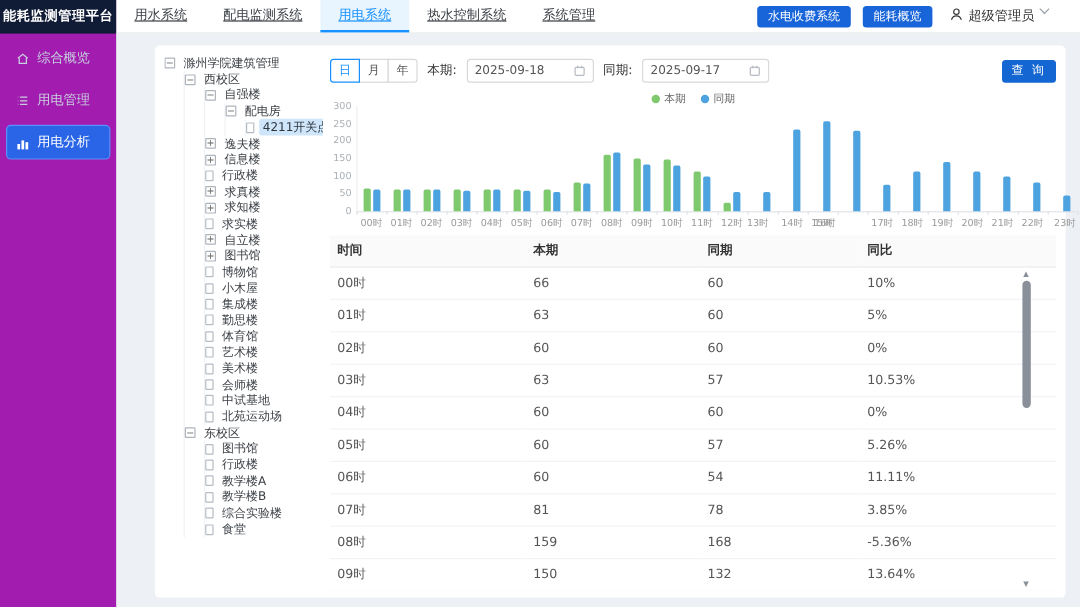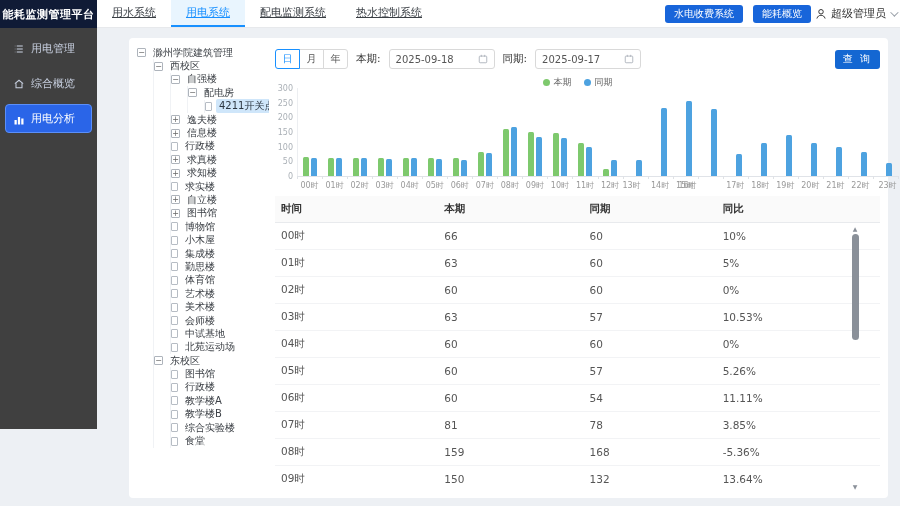--- a/index.html
+++ b/index.html
@@ -1,35 +1,35 @@
 <!DOCTYPE html>
 <html><head>
 <meta charset="utf-8">
 <style>
   * { margin:0; padding:0; box-sizing:border-box; }
   html,body { width:900px; height:506px; overflow:hidden; }
   body { font-family:"DejaVu Sans","Liberation Sans",sans-serif; background:#edf0f4; font-size:11px; color:#333; }
   .app { position:relative; width:900px; height:506px; display:flex; }
 
   
-  .sidebar { width:97px; height:429px; background:#404040; flex:none;font-family:Liberation Serif, serif; }
+  .sidebar { width:97px; height:506px; background:#a21caf; flex:none; }
   .logo { height:28px; line-height:28px; text-align:center; background:#101b36; color:#fff; font-weight:bold; font-size:11px; letter-spacing:.5px; white-space:nowrap; }
   .side-item { display:flex; align-items:center; gap:6px; margin:6px 5px; padding:6px 7px; border-radius:4px; color:#c7cfdf; font-size:11px; cursor:pointer; border:1px solid transparent; white-space:nowrap; }
   .side-item svg { width:12px; height:12px; flex:none; }
   .side-item.active { background:#2a65e8; border-color:#5b8ff9; color:#fff;align-items:flex-end; }
 
   
   .main { flex:1; display:flex; flex-direction:column; min-width:0; }
   .topbar { height:28px; background:#fff; border-bottom:1px solid #e7e9ec; display:flex; align-items:center; }
   .tabs { display:flex; height:100%; }
   .tab { padding:0 15px; line-height:26px; font-size:11px; color:#3a3f45; cursor:pointer; white-space:nowrap;text-decoration:underline; }
   .tab.active { color:#1890ff; background:#e9f5fe; border-bottom:2px solid #1890ff; }
-  .top-actions { margin-left:auto; display:flex; align-items:center; padding-right:4px; }
+  .top-actions { margin-left:auto; display:flex; align-items:center; gap:10px; padding-right:28px; }
   .top-btn { border:none; background:#1865da; color:#fff; font-size:10px; height:18px; padding:0 9px; border-radius:3px; cursor:pointer; font-family:inherit; white-space:nowrap; }
-  .user { display:flex; align-items:center; gap:4px; font-size:11px; color:#333; cursor:pointer; margin-left:4px; white-space:nowrap; }
+  .user { display:flex; gap:4px; font-size:11px; color:#333; cursor:pointer; margin-left:4px; white-space:nowrap; }
   .user svg { width:12px; height:12px; }
   .caret { width:6px; height:6px; border-right:1px solid #9aa0a8; border-bottom:1px solid #9aa0a8; transform:rotate(45deg) translateY(-2px); }
 
   .content { flex:1; background:#edf0f4; padding:10px 12px 8px 8px; }
   .card { background:#fff; border-radius:4px; height:460px; display:flex; padding:6px 8px;margin-left:24px; }
 
   
   .tree { width:132px; flex:none; overflow:hidden; padding-top:2px; font-size:10px; color:#3c4046; }
   .tree-row { display:flex; align-items:center; gap:4px; height:13.4px; cursor:pointer; white-space:nowrap; }
   .tree-children { margin-left:16px; border-left:1px solid #f0f2f5; }
@@ -76,62 +76,63 @@
   .tscroll .track { flex:1; width:7px; position:relative; }
   .tscroll .thumb { position:absolute; top:2px; left:0; width:7px; height:42%; background:#8a9099; border-radius:4px; }
 </style>
 </head>
 <body>
 
 <div class="app">
   <aside class="sidebar">
     <div class="logo">能耗监测管理平台</div>
     <nav id="side-menu">
+        <div class="side-item">
+          <span style="display: inline-flex;">
+            <svg viewBox="0 0 16 16" fill="none" stroke="currentColor" stroke-width="1.4">
+              <path d="M2.5 7.5 8 3l5.5 4.5"></path>
+              <path d="M4 7v6h8V7"></path>
+            </svg>
+          </span>
+          <span>综合概览</span>
+        </div>
         <div class="side-item">
           <span style="display: inline-flex;">
             <svg viewBox="0 0 16 16" stroke="currentColor" stroke-width="1.4">
               <line x1="5" y1="4" x2="13" y2="4"></line>
               <line x1="5" y1="8" x2="13" y2="8"></line>
               <line x1="5" y1="12" x2="13" y2="12"></line>
               <line x1="2.5" y1="4" x2="3" y2="4"></line>
               <line x1="2.5" y1="8" x2="3" y2="8"></line>
               <line x1="2.5" y1="12" x2="3" y2="12"></line>
             </svg>
           </span>
           <span>用电管理</span>
         </div>
-        <div class="side-item">
-          <span style="display: inline-flex;">
-            <svg viewBox="0 0 16 16" fill="none" stroke="currentColor" stroke-width="1.4">
-              <path d="M2.5 7.5 8 3l5.5 4.5"></path>
-              <path d="M4 7v6h8V7"></path>
-            </svg>
-          </span>
-          <span>综合概览</span>
-        </div>
         <div class="side-item active">
           <span style="display: inline-flex;">
             <svg viewBox="0 0 16 16" fill="currentColor">
               <rect x="2" y="8" width="3" height="6"></rect>
               <rect x="6.5" y="4" width="3" height="10"></rect>
               <rect x="11" y="6" width="3" height="8"></rect>
             </svg>
           </span>
           <span>用电分析</span>
         </div>
       </nav>
   </aside>
 
   <div class="main">
     <header class="topbar">
       <div id="nav-tabs" class="tabs">
           <div class="tab">用水系统</div>
+          <div class="tab">配电监测系统</div>
           <div class="tab active">用电系统</div>
-          <div class="tab">配电监测系统</div>
           <div class="tab">热水控制系统</div>
+          <div class="tab">系统管理</div>
         </div>
       <div class="top-actions">
         <span id="top-btns" style="display: flex; gap: 10px;">
             <button class="top-btn">水电收费系统</button>
             <button class="top-btn">能耗概览</button>
           </span>
         <div class="user">
           <svg viewBox="0 0 16 16" fill="none" stroke="#333" stroke-width="1.3">
               <circle cx="8" cy="5" r="3"></circle>
               <path d="M2.5 14c1-3 3-4.3 5.5-4.3S12.5 11 13.5 14"></path>

